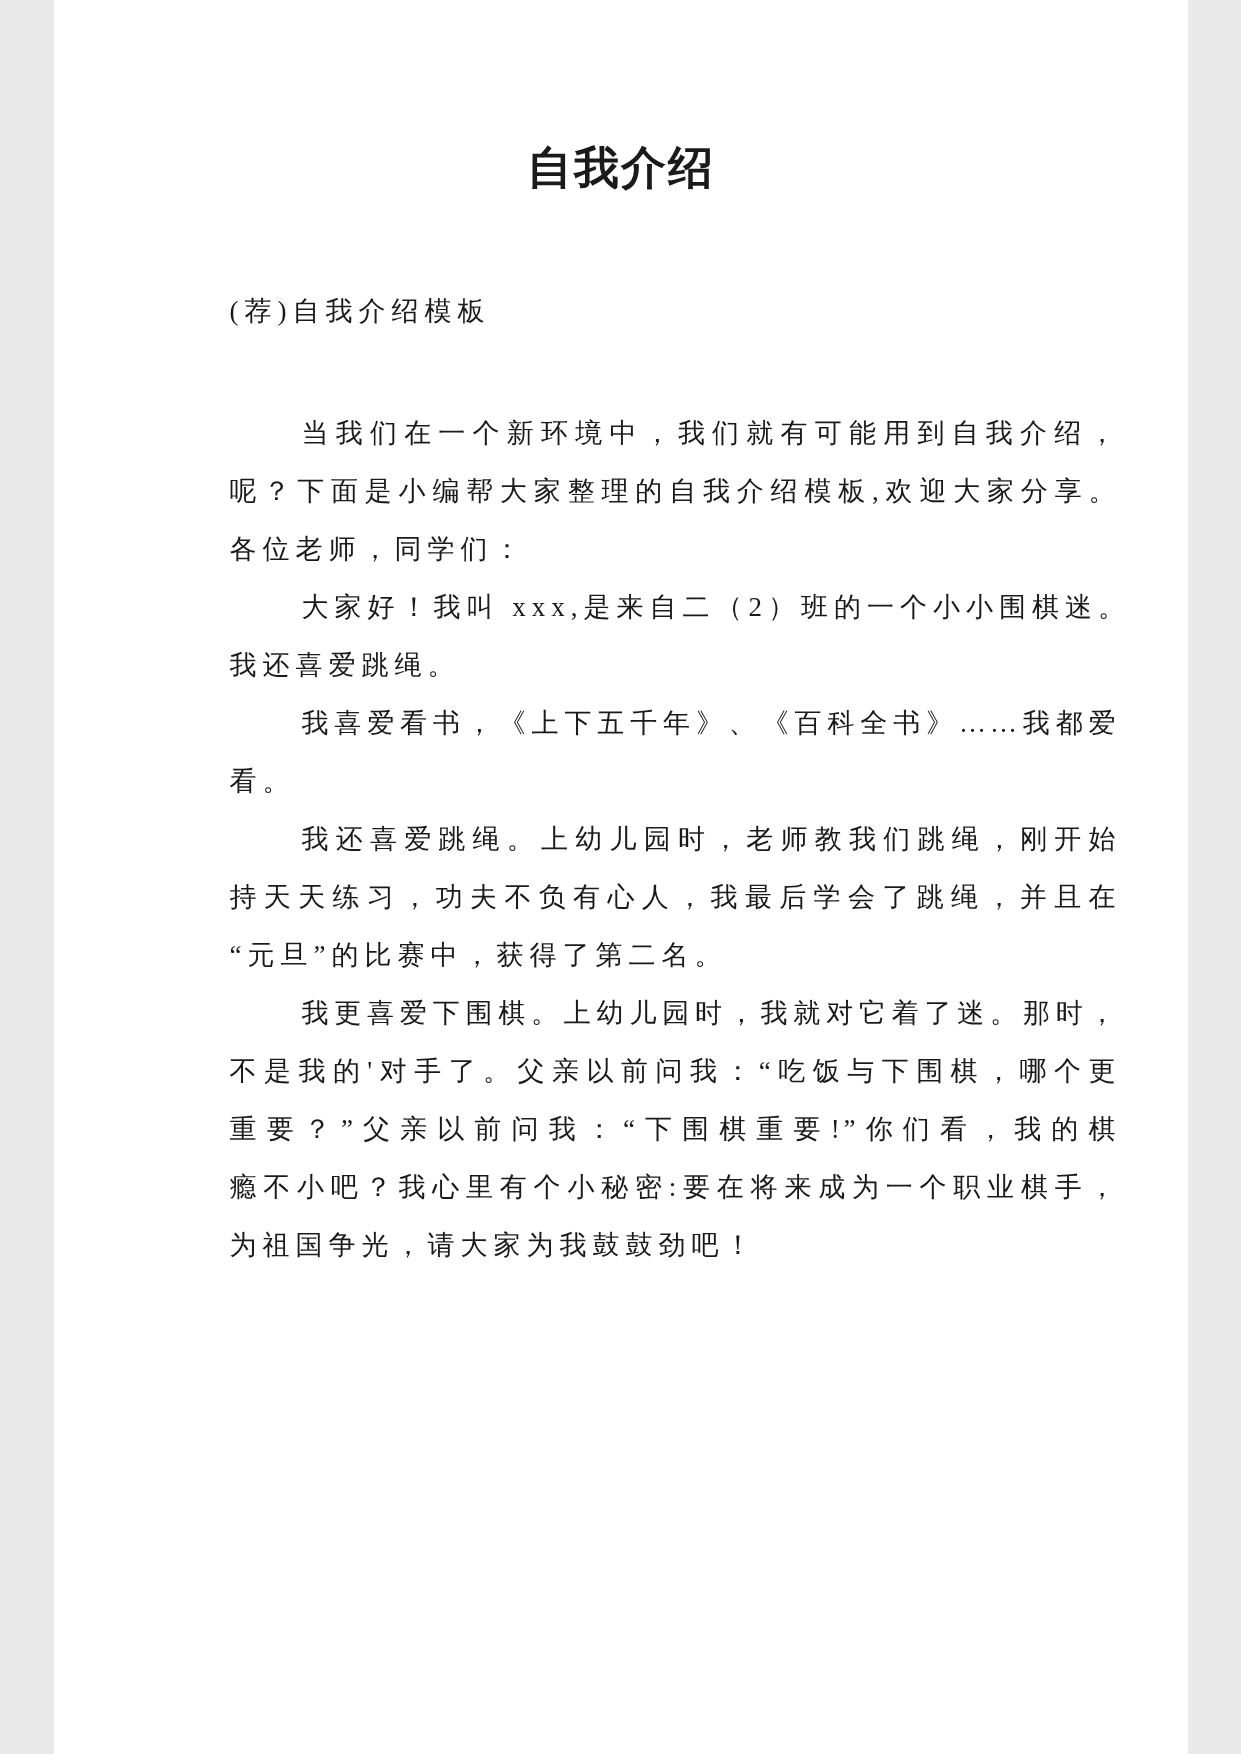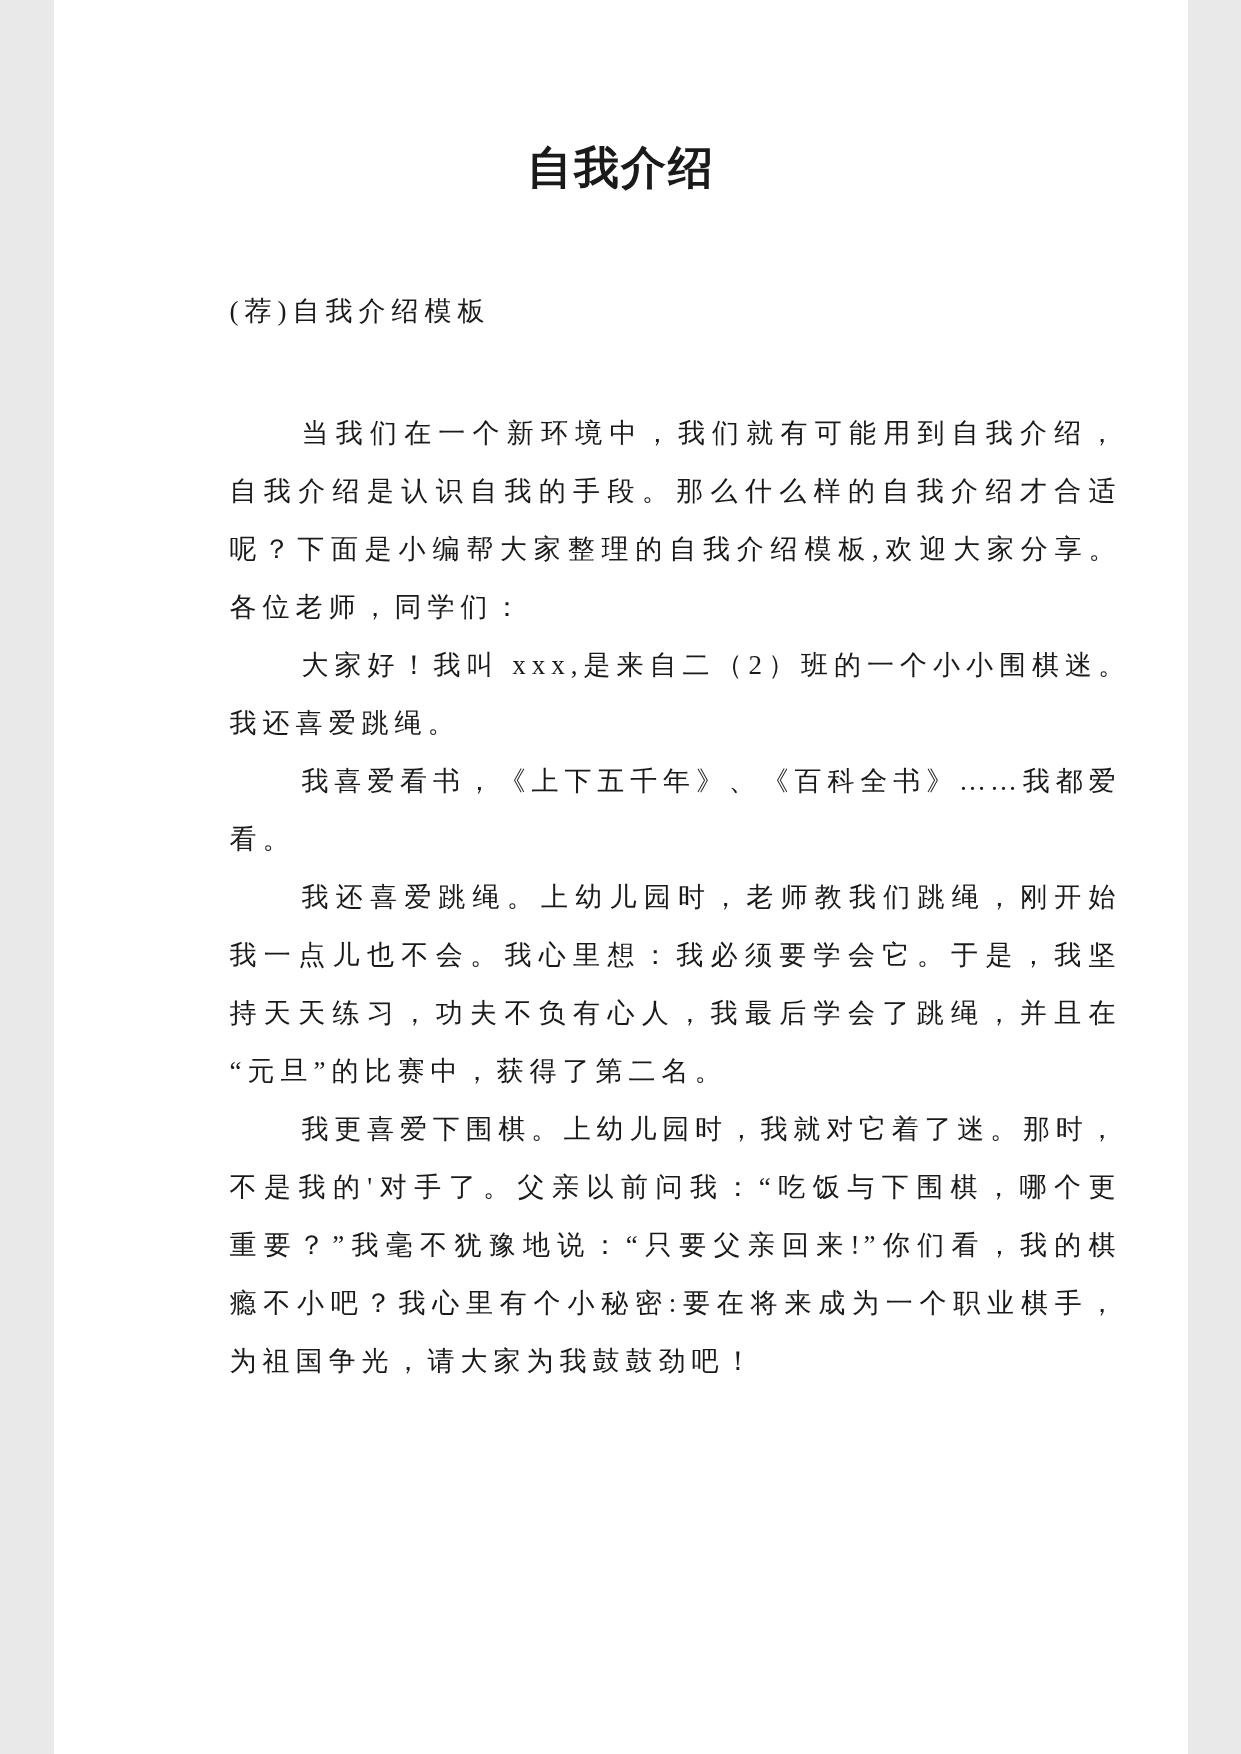--- a/index.html
+++ b/index.html
@@ -43,30 +43,28 @@
   .line.gap { margin-top: 64px; }
 </style>
 </head>
 <body>
 
 <div class="page">
   <h1 class="doc-title">自我介绍</h1>
   <div class="doc-body">
       <div class="line gap">(荐)自我介绍模板</div>
       <div class="line justify indent gap">当我们在一个新环境中，我们就有可能用到自我介绍，</div>
-      <div class="line justify">自我介绍是认识自我的手段。那么什么样的自我介绍才合适</div>
       <div class="line justify">呢？下面是小编帮大家整理的自我介绍模板,欢迎大家分享。</div>
       <div class="line">各位老师，同学们：</div>
       <div class="line indent">大家好！我叫 xxx,是来自二（2）班的一个小小围棋迷。</div>
       <div class="line">我还喜爱跳绳。</div>
       <div class="line justify indent">我喜爱看书，《上下五千年》、《百科全书》……我都爱</div>
       <div class="line">看。</div>
       <div class="line justify indent">我还喜爱跳绳。上幼儿园时，老师教我们跳绳，刚开始</div>
-      <div class="line justify">我一点儿也不会。我心里想：我必须要学会它。于是，我坚</div>
       <div class="line justify">持天天练习，功夫不负有心人，我最后学会了跳绳，并且在</div>
       <div class="line">“元旦”的比赛中，获得了第二名。</div>
       <div class="line justify indent">我更喜爱下围棋。上幼儿园时，我就对它着了迷。那时，</div>
       <div class="line justify">不是我的'对手了。父亲以前问我：“吃饭与下围棋，哪个更</div>
-      <div class="line justify">重要？”我毫不犹豫地说：“只要父亲回来!”你们看，我的棋</div>
+      <div class="line justify">重要？”父亲以前问我：“下围棋重要!”你们看，我的棋</div>
       <div class="line justify">瘾不小吧？我心里有个小秘密:要在将来成为一个职业棋手，</div>
       <div class="line">为祖国争光，请大家为我鼓鼓劲吧！</div>
     </div>
 </div>
 
 </body></html>

